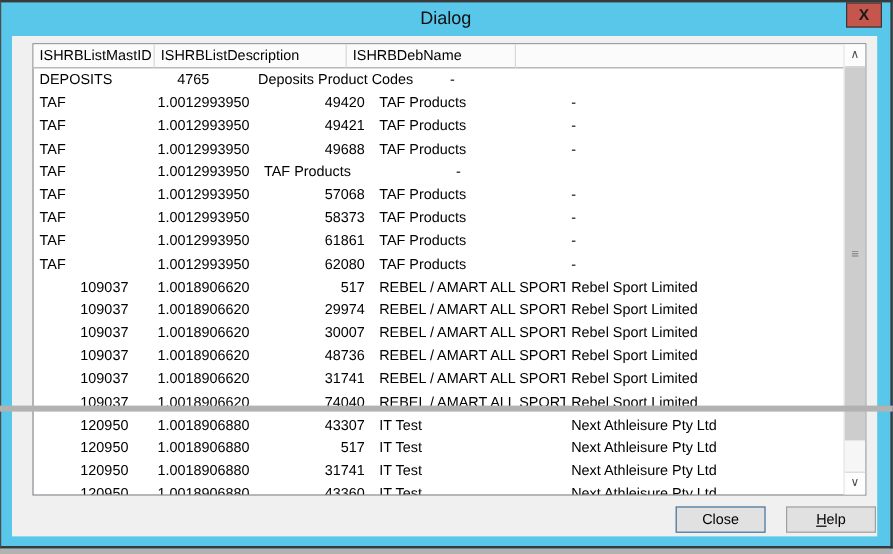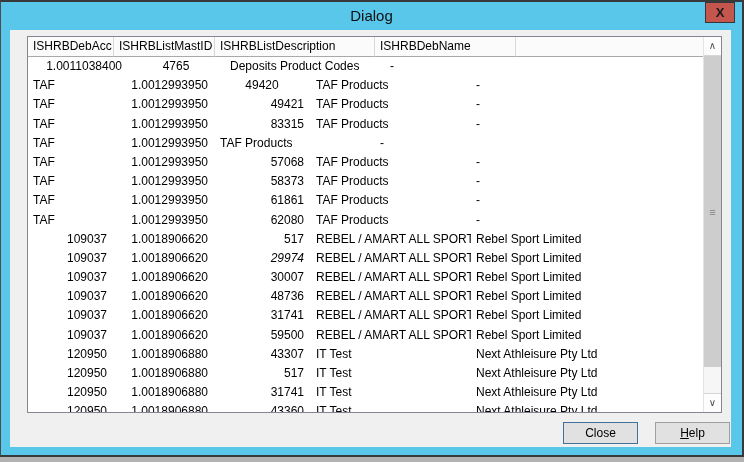--- a/index.html
+++ b/index.html
@@ -1,18 +1,18 @@
 <!DOCTYPE html>
 <html style="--titlebar: #58c7e9; --closebtn: #c4564d; --focus: #41719c;"><head>
 <meta charset="utf-8">
 <style>
   html,body{margin:0;padding:0;}
   body{width:744px;height:462px;font-family:"Liberation Sans",sans-serif;overflow:hidden;
        background:#b2b2b2;}
-  .screen{position:relative;width:744px;height:462px;}
+  .screen{position:relative;width:744px;height:343px;}
   
   .window{position:absolute;left:0;top:0;width:744px;height:457px;box-sizing:border-box;
           background:var(--titlebar,#58c7e9);
           border-top:2px solid #37393b;border-right:2px solid #37393b;
           border-bottom:2px solid #37393b;border-left:1px solid #4a4c4e;}
   .titlebar{position:absolute;left:0;top:0;width:100%;height:28px;}
   .title{display:block;text-align:center;line-height:28px;font-size:15px;color:#101010;}
   .close-btn{position:absolute;top:0;left:704px;width:30px;height:21px;box-sizing:border-box;
              background:var(--closebtn,#c4564d);border:1px solid #35373a;padding:0;cursor:default;}
   .close-x{display:block;text-align:center;line-height:19px;font-size:13px;font-weight:bold;color:#1a1a1a;}
@@ -59,54 +59,53 @@
       <span class="title">Dialog</span>
     </div>
     <button class="close-btn">
       <span class="close-x">X</span>
     </button>
 
     <div class="client">
 
       <div class="grid">
         <div class="grid-header" id="grid-header">
-            <div class="hcell" style="width: 86px;">ISHRBDebAcc</div>
             <div class="hcell" style="width: 101px;">ISHRBListMastID</div>
             <div class="hcell" style="width: 160px;">ISHRBListDescription</div>
             <div class="hcell" style="width: 141px;">ISHRBDebName</div>
             <div class="hcell fill"></div>
           </div>
         <div class="grid-body" id="grid-body">
             <div class="row">
-              <div class="cell r" style="width: 101px;">1.0011038400</div>
+              <div class="cell" style="width: 86px;">DEPOSITS</div>
               <div class="cell r" style="width: 96px; text-align: center;">4765</div>
               <div class="cell" style="width: 160px;">Deposits Product Codes</div>
               <div class="cell" style="width: 141px;">-</div>
               <div class="cell fill"></div>
             </div>
             <div class="row">
               <div class="cell" style="width: 86px;">TAF</div>
               <div class="cell r" style="width: 101px;">1.0012993950</div>
-              <div class="cell r" style="width: 96px; text-align: center;">49420</div>
+              <div class="cell r" style="width: 96px;">49420</div>
               <div class="cell" style="width: 160px;">TAF Products</div>
               <div class="cell" style="width: 141px;">-</div>
               <div class="cell fill"></div>
             </div>
             <div class="row">
               <div class="cell" style="width: 86px;">TAF</div>
               <div class="cell r" style="width: 101px;">1.0012993950</div>
               <div class="cell r" style="width: 96px;">49421</div>
               <div class="cell" style="width: 160px;">TAF Products</div>
               <div class="cell" style="width: 141px;">-</div>
               <div class="cell fill"></div>
             </div>
             <div class="row">
               <div class="cell" style="width: 86px;">TAF</div>
               <div class="cell r" style="width: 101px;">1.0012993950</div>
-              <div class="cell r" style="width: 96px;">83315</div>
+              <div class="cell r" style="width: 96px;">49688</div>
               <div class="cell" style="width: 160px;">TAF Products</div>
               <div class="cell" style="width: 141px;">-</div>
               <div class="cell fill"></div>
             </div>
             <div class="row">
               <div class="cell" style="width: 86px;">TAF</div>
               <div class="cell r" style="width: 101px;">1.0012993950</div>
               <div class="cell" style="width: 160px;">TAF Products</div>
               <div class="cell" style="width: 141px;">-</div>
               <div class="cell fill"></div>
@@ -147,21 +146,21 @@
               <div class="cell r" style="width: 86px;">109037</div>
               <div class="cell r" style="width: 101px;">1.0018906620</div>
               <div class="cell r" style="width: 96px;">517</div>
               <div class="cell" style="width: 160px;">REBEL / AMART ALL SPORTS</div>
               <div class="cell" style="width: 141px;">Rebel Sport Limited</div>
               <div class="cell fill"></div>
             </div>
             <div class="row">
               <div class="cell r" style="width: 86px;">109037</div>
               <div class="cell r" style="width: 101px;">1.0018906620</div>
-              <div class="cell r" style="width: 96px; font-style: italic;">29974</div>
+              <div class="cell r" style="width: 96px;">29974</div>
               <div class="cell" style="width: 160px;">REBEL / AMART ALL SPORTS</div>
               <div class="cell" style="width: 141px;">Rebel Sport Limited</div>
               <div class="cell fill"></div>
             </div>
             <div class="row">
               <div class="cell r" style="width: 86px;">109037</div>
               <div class="cell r" style="width: 101px;">1.0018906620</div>
               <div class="cell r" style="width: 96px;">30007</div>
               <div class="cell" style="width: 160px;">REBEL / AMART ALL SPORTS</div>
               <div class="cell" style="width: 141px;">Rebel Sport Limited</div>
@@ -179,21 +178,21 @@
               <div class="cell r" style="width: 86px;">109037</div>
               <div class="cell r" style="width: 101px;">1.0018906620</div>
               <div class="cell r" style="width: 96px;">31741</div>
               <div class="cell" style="width: 160px;">REBEL / AMART ALL SPORTS</div>
               <div class="cell" style="width: 141px;">Rebel Sport Limited</div>
               <div class="cell fill"></div>
             </div>
             <div class="row">
               <div class="cell r" style="width: 86px;">109037</div>
               <div class="cell r" style="width: 101px;">1.0018906620</div>
-              <div class="cell r" style="width: 96px;">59500</div>
+              <div class="cell r" style="width: 96px;">74040</div>
               <div class="cell" style="width: 160px;">REBEL / AMART ALL SPORTS</div>
               <div class="cell" style="width: 141px;">Rebel Sport Limited</div>
               <div class="cell fill"></div>
             </div>
             <div class="row">
               <div class="cell r" style="width: 86px;">120950</div>
               <div class="cell r" style="width: 101px;">1.0018906880</div>
               <div class="cell r" style="width: 96px;">43307</div>
               <div class="cell" style="width: 160px;">IT Test</div>
               <div class="cell" style="width: 141px;">Next Athleisure Pty Ltd</div>

